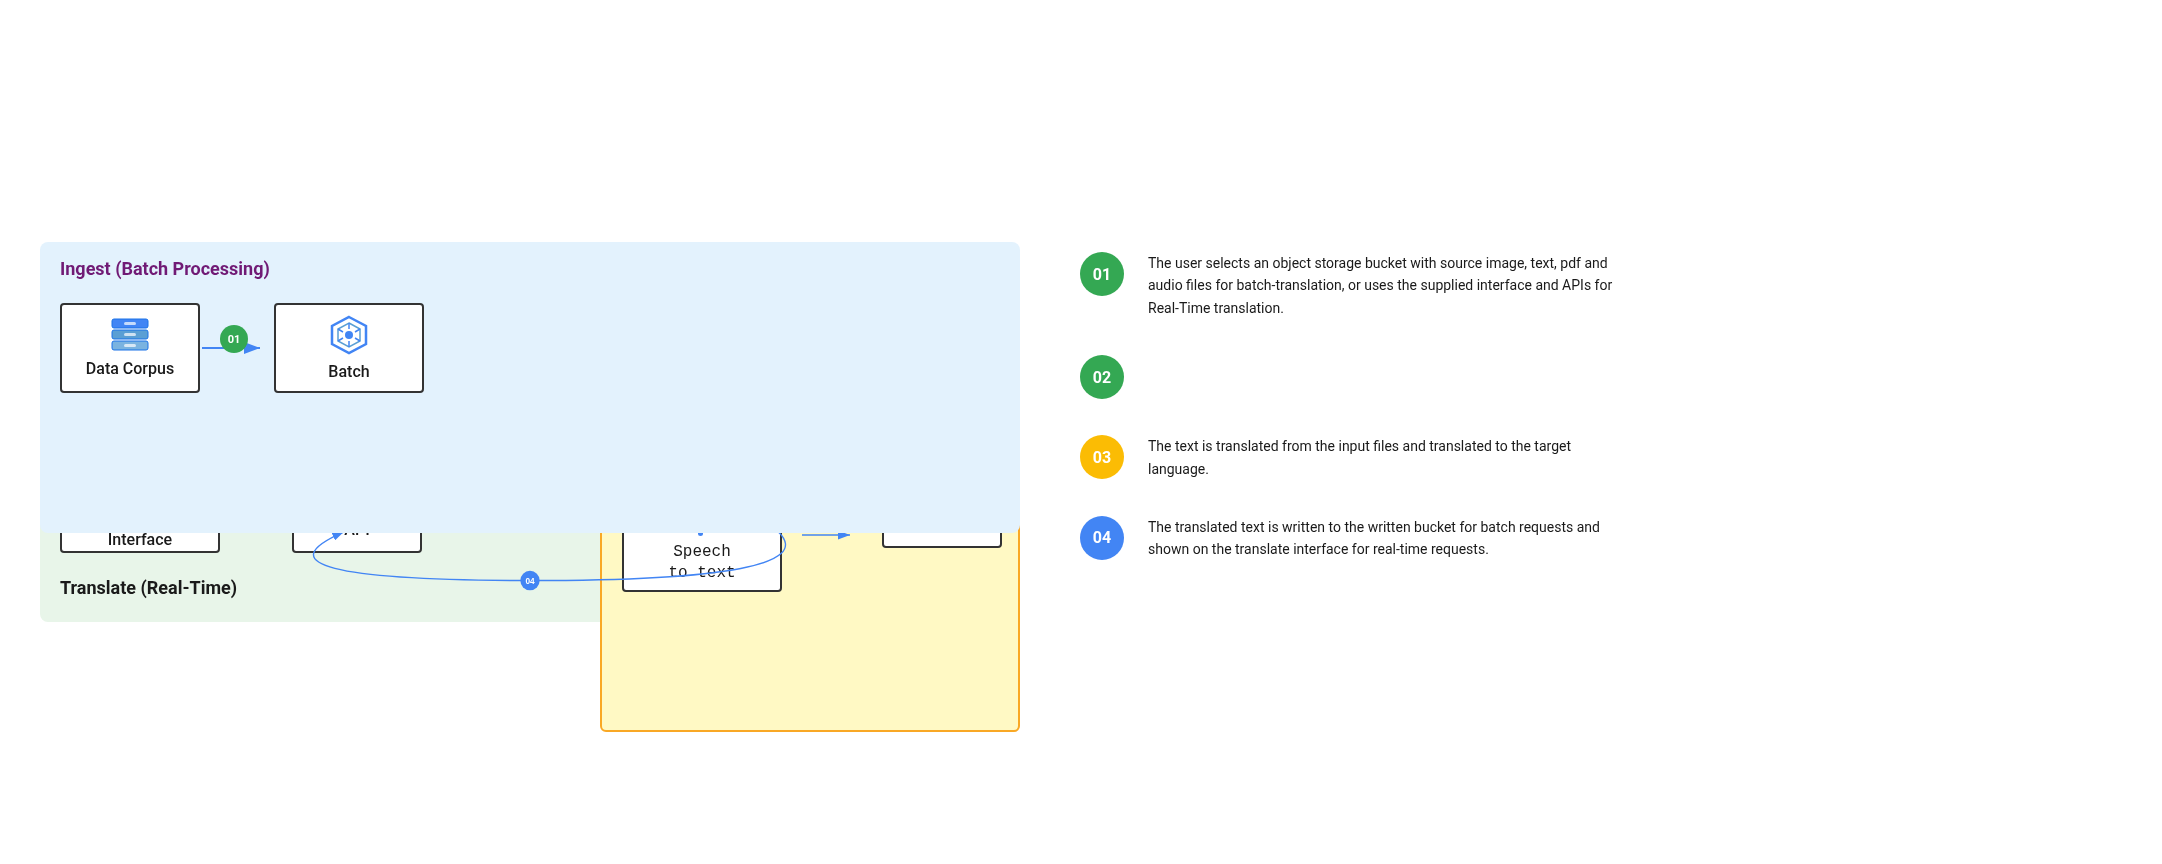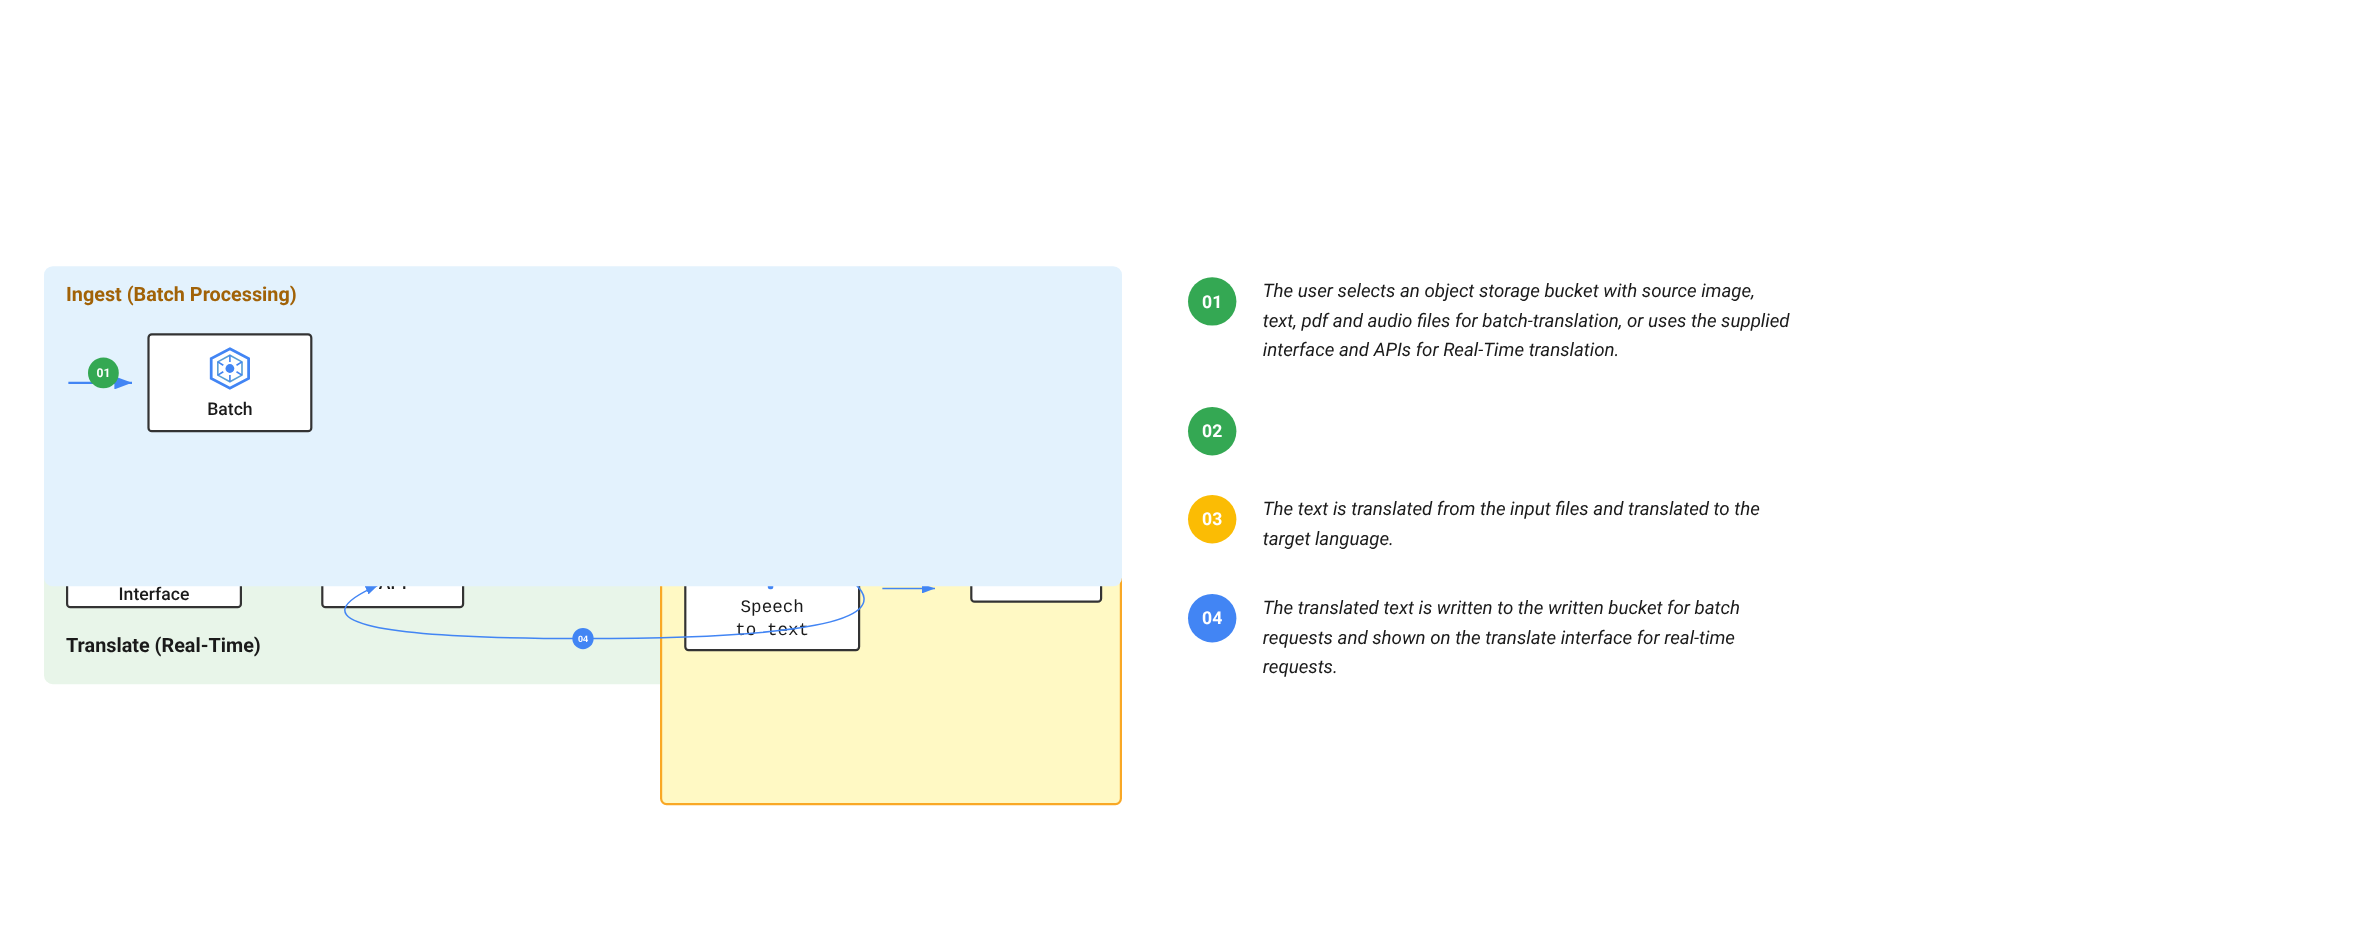--- a/index.html
+++ b/index.html
@@ -26,21 +26,21 @@
       background: #e3f2fd;
       border-radius: 8px;
       padding: 16px 20px 100px 20px;
       position: relative;
       margin-bottom: 0;
     }
 
     .region-label {
       font-size: 18px;
       font-weight: 700;
-      color: #a16207;
+      color: #701a75;
       margin-bottom: 14px;
     }
 
     
     .translate-region {
       background: #e8f5e9;
       border-radius: 8px;
       padding: 16px 20px 24px 20px;
       position: relative;
       margin-top: -80px;
@@ -149,25 +149,24 @@
       display: flex;
       align-items: center;
       justify-content: center;
       font-size: 16px;
       font-weight: 700;
       color: #fff;
       flex-shrink: 0;
     }
 
     .step-text {
-      font-size: 17px;
+      font-size: 14px;
       line-height: 1.6;
       color: #1a1a1a;
       max-width: 480px;
-      font-style: italic;
     }
 
     
     .diagram-wrapper {
       position: relative;
       width: 980px;
     }
 
     
     .ingest-content {
@@ -192,20 +191,34 @@
 
 <div class="main-container">
 
   <div class="diagram-wrapper">
 
     <div class="ingest-region" style="padding-bottom: 130px; z-index:1; position:relative;">
       <div class="region-label">Ingest (Batch Processing)</div>
 
       <div class="ingest-content">
 
+        <div class="node-box" style="width:140px; height:90px;">
+          <div class="node-icon">
+
+            <svg width="40" height="36" viewBox="0 0 40 36">
+              <rect x="2" y="2" width="36" height="9" rx="2" fill="#4285f4" stroke="#1a73e8" stroke-width="1"></rect>
+              <rect x="2" y="13" width="36" height="9" rx="2" fill="#5a9fd4" stroke="#1a73e8" stroke-width="1"></rect>
+              <rect x="2" y="24" width="36" height="9" rx="2" fill="#7ab3e0" stroke="#1a73e8" stroke-width="1"></rect>
+              <rect x="14" y="5" width="12" height="3" rx="1.5" fill="#fff" opacity="0.7"></rect>
+              <rect x="14" y="16" width="12" height="3" rx="1.5" fill="#fff" opacity="0.7"></rect>
+              <rect x="14" y="27" width="12" height="3" rx="1.5" fill="#fff" opacity="0.7"></rect>
+            </svg>
+          </div>
+          <div class="node-label">Data Corpus</div>
+        </div>
 
         <div style="display:flex; align-items:center; position:relative; margin: 0 2px;">
           <svg width="70" height="30" viewBox="0 0 70 30">
             <defs>
                 <marker id="ah1" markerWidth="8" markerHeight="6" refX="8" refY="3" orient="auto">
                   <polygon points="0 0, 8 3, 0 6" fill="#4285f4"></polygon>
                 </marker>
               </defs>
             <line x1="0" y1="15" x2="58" y2="15" stroke="#4285f4" stroke-width="2" marker-end="url(#ah1)"></line>
           </svg>

